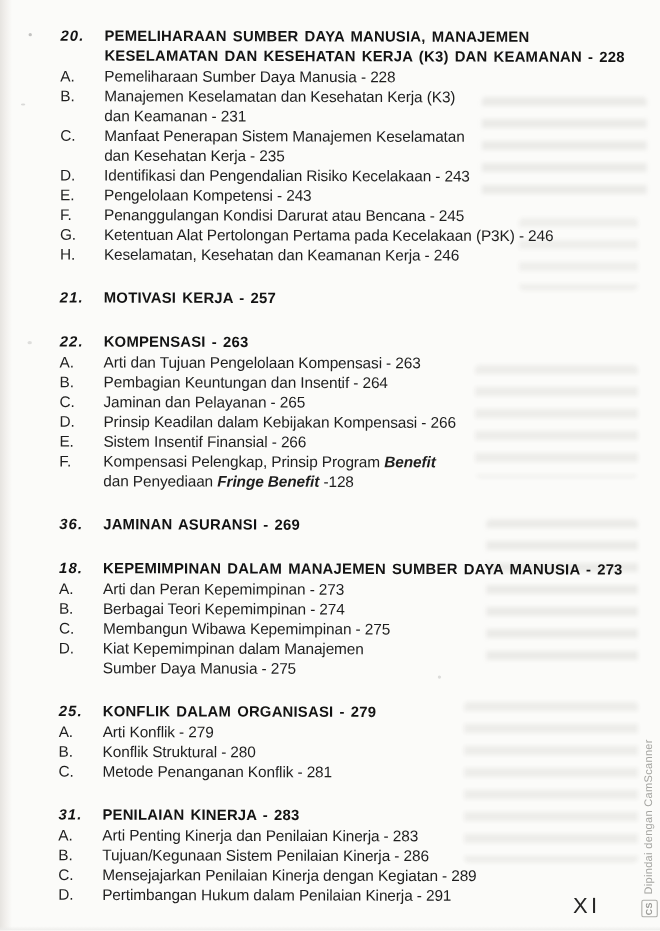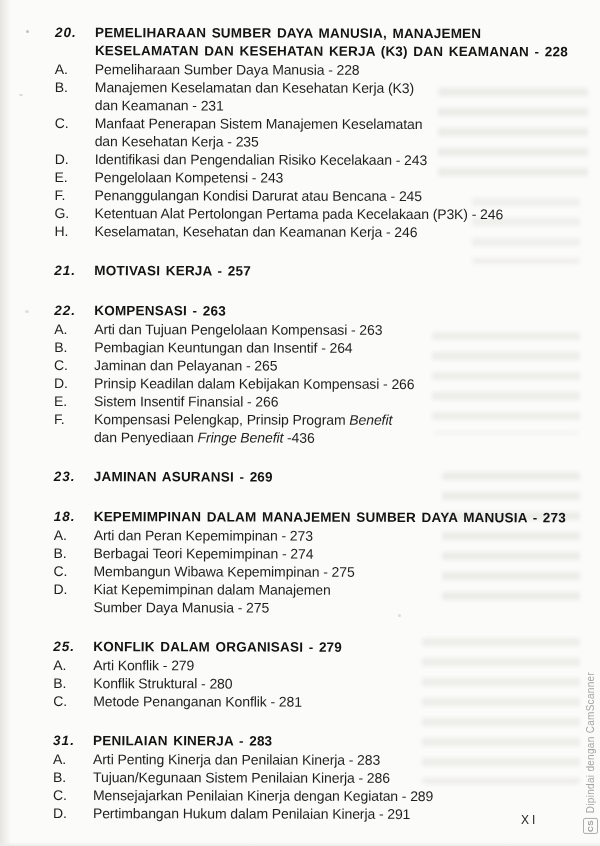--- a/index.html
+++ b/index.html
@@ -56,26 +56,26 @@
     white-space: nowrap;
   }
   .marker { flex: 0 0 40px; }
   .text { flex: 1 1 auto; }
   .row.item { font-size: 14px; color: #1e1e1e; letter-spacing: -0.1px; }
   .row.heading {
     font-size: 13.5px; font-weight: 700; color: #131313;
     letter-spacing: 0.2px; word-spacing: 1.6px;
   }
   .row.heading .marker { letter-spacing: 1px; font-style: italic; }
-  .it { font-style: italic; }
+  .it { font-style: italic; font-weight: bold; }
 
   
   .page-number {
     position: absolute; left: 521px; top: 813px;
-    font-size: 12px; letter-spacing: 3px; color: #262626;
+    font-size: 20px; letter-spacing: 3px; color: #262626;
   }
 
   
   .watermark {
     position: absolute; right: 2px; bottom: 12px;
     writing-mode: vertical-rl;
     transform: rotate(180deg);
     color: #a4a4a0;
     font-size: 10px;
     letter-spacing: 0.3px;
@@ -189,26 +189,26 @@
         <div class="row item">
           <span class="marker">E.</span>
           <span class="text">Sistem Insentif Finansial - 266</span>
         </div>
         <div class="row item">
           <span class="marker">F.</span>
           <span class="text"><span>Kompensasi Pelengkap, Prinsip Program </span><span class="it">Benefit</span></span>
         </div>
         <div class="row item">
           <span class="marker"></span>
-          <span class="text"><span>dan Penyediaan </span><span class="it">Fringe Benefit</span><span> -436</span></span>
-        </div>
-      </section>
-      <section class="toc-section">
-        <div class="row heading">
-          <span class="marker">23.</span>
+          <span class="text"><span>dan Penyediaan </span><span class="it">Fringe Benefit</span><span> -128</span></span>
+        </div>
+      </section>
+      <section class="toc-section">
+        <div class="row heading">
+          <span class="marker">36.</span>
           <span class="text">JAMINAN ASURANSI - 269</span>
         </div>
       </section>
       <section class="toc-section">
         <div class="row heading">
           <span class="marker">18.</span>
           <span class="text">KEPEMIMPINAN DALAM MANAJEMEN SUMBER DAYA MANUSIA - 273</span>
         </div>
         <div class="row item">
           <span class="marker">A.</span>

